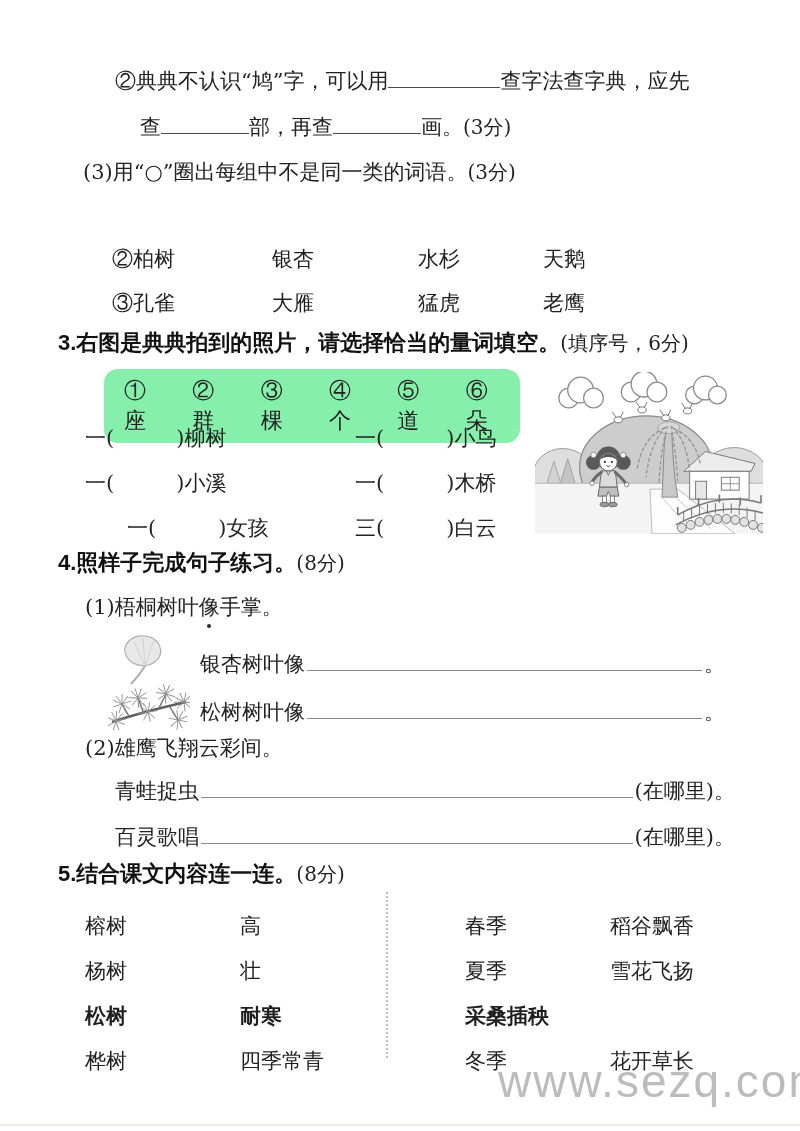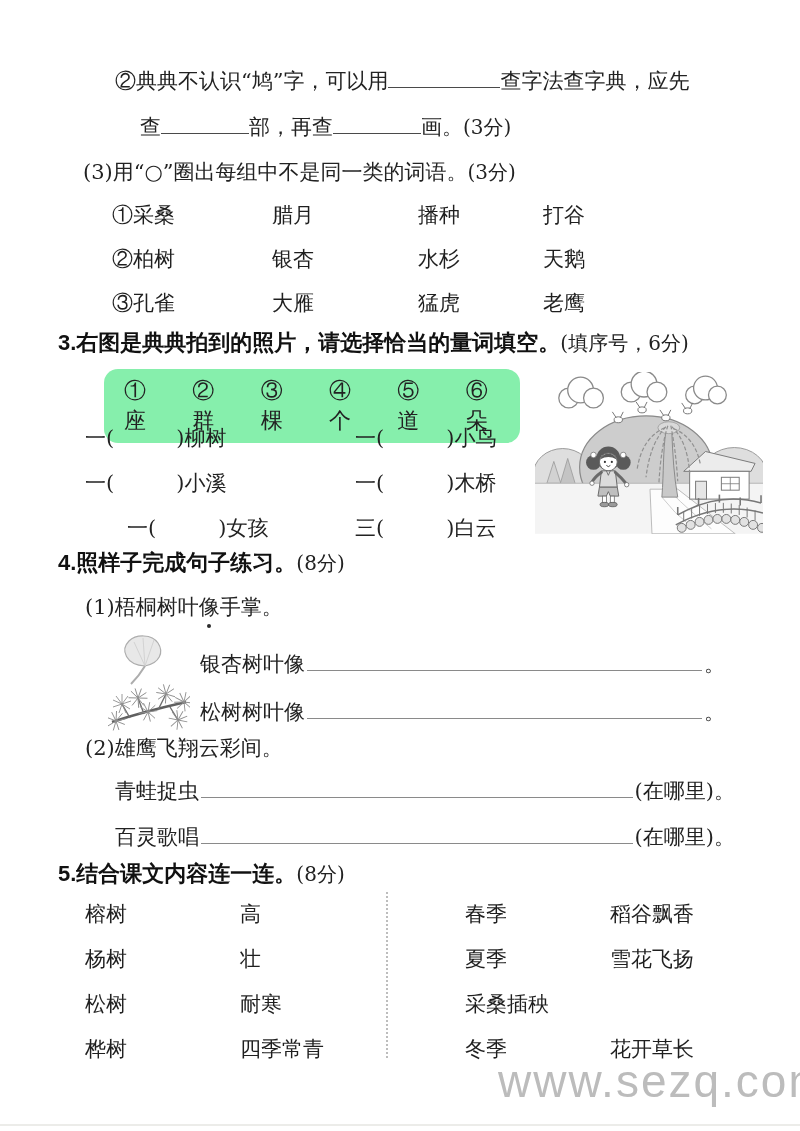--- a/index.html
+++ b/index.html
@@ -17,21 +17,21 @@
   .longline{flex:1 1 auto;border-bottom:1.5px solid #8a8a8a;margin:0 2px;height:1.05em;}
   .flexrow{display:flex;align-items:baseline;}
   .emph{position:relative;display:inline-block;}
   .emph::after{content:"";position:absolute;left:50%;bottom:-7px;width:4px;height:4px;
     background:#2b2b2b;border-radius:50%;transform:translateX(-50%);}
   .wordbank{
     background:#86efac;border-radius:14px;display:flex;align-items:center;
     padding:7px 20px;gap:34px;font-size:22px;color:#222;
   }
   .grid3{display:grid;grid-template-columns:160px 146px 125px auto;font-size:21px;}
-  .q5row{display:grid;grid-template-columns:155px 145px 80px 145px auto;font-size:21px;}
+  .q5row{display:grid;grid-template-columns:155px 145px 80px 145px auto;font-size:21px;margin-top:12px;}
   .divider-dotted{border-left:2px dotted #bdbdbd;width:0;}
   .watermark{
     font-family:"Liberation Sans","DejaVu Sans",sans-serif;
     font-size:46px;color:#bcbcbc;letter-spacing:2px;font-weight:normal;
   }
   .bottom-edge{border-top:2px solid #ecece9;width:100%;}
   svg{display:block;}
 </style>
 </head>
 <body>
@@ -40,26 +40,20 @@
 
   <div class="abs kai" style="left:115px;top:66px;width:660px;">
     <span>②典典不认识“鸠”字，可以用</span><span class="blank" style="width:112px;"></span><span>查字法查字典，应先</span>
   </div>
   <div class="abs kai" style="left:140px;top:112px;width:620px;">
     <span>查</span><span class="blank" style="width:88px;"></span><span>部，再查</span><span class="blank" style="width:88px;"></span><span>画。</span><span class="score">(3分)</span>
   </div>
 
   <div class="abs kai" style="left:83px;top:158px;width:680px;">
     <span>(3)用“○”圈出每组中不是同一类的词语。</span><span class="score">(3分)</span>
-  </div>
-  <div class="abs grid3" style="left:112px;top:201px;width:620px;">
-    <span>①采桑</span>
-    <span>腊月</span>
-    <span>播种</span>
-    <span>打谷</span>
   </div>
   <div class="abs grid3" style="left:112px;top:245px;width:620px;">
     <span>②柏树</span>
     <span>银杏</span>
     <span>水杉</span>
     <span>天鹅</span>
   </div>
   <div class="abs grid3" style="left:112px;top:289px;width:620px;">
     <span>③孔雀</span>
     <span>大雁</span>
@@ -309,21 +303,21 @@
     <span>春季</span>
     <span>稻谷飘香</span>
   </div>
   <div class="abs q5row" style="left:85px;top:945px;width:680px;">
     <span>杨树</span>
     <span>壮</span>
     <span></span>
     <span>夏季</span>
     <span>雪花飞扬</span>
   </div>
-  <div class="abs q5row" style="left:85px;top:990px;width:680px;">
+  <div class="abs q5row" style="left:85px;top:990px;width:680px;font-weight:bold;">
     <span>松树</span>
     <span>耐寒</span>
     <span></span>
     <span>采桑插秧</span>
   </div>
   <div class="abs q5row" style="left:85px;top:1035px;width:680px;">
     <span>桦树</span>
     <span>四季常青</span>
     <span></span>
     <span>冬季</span>

